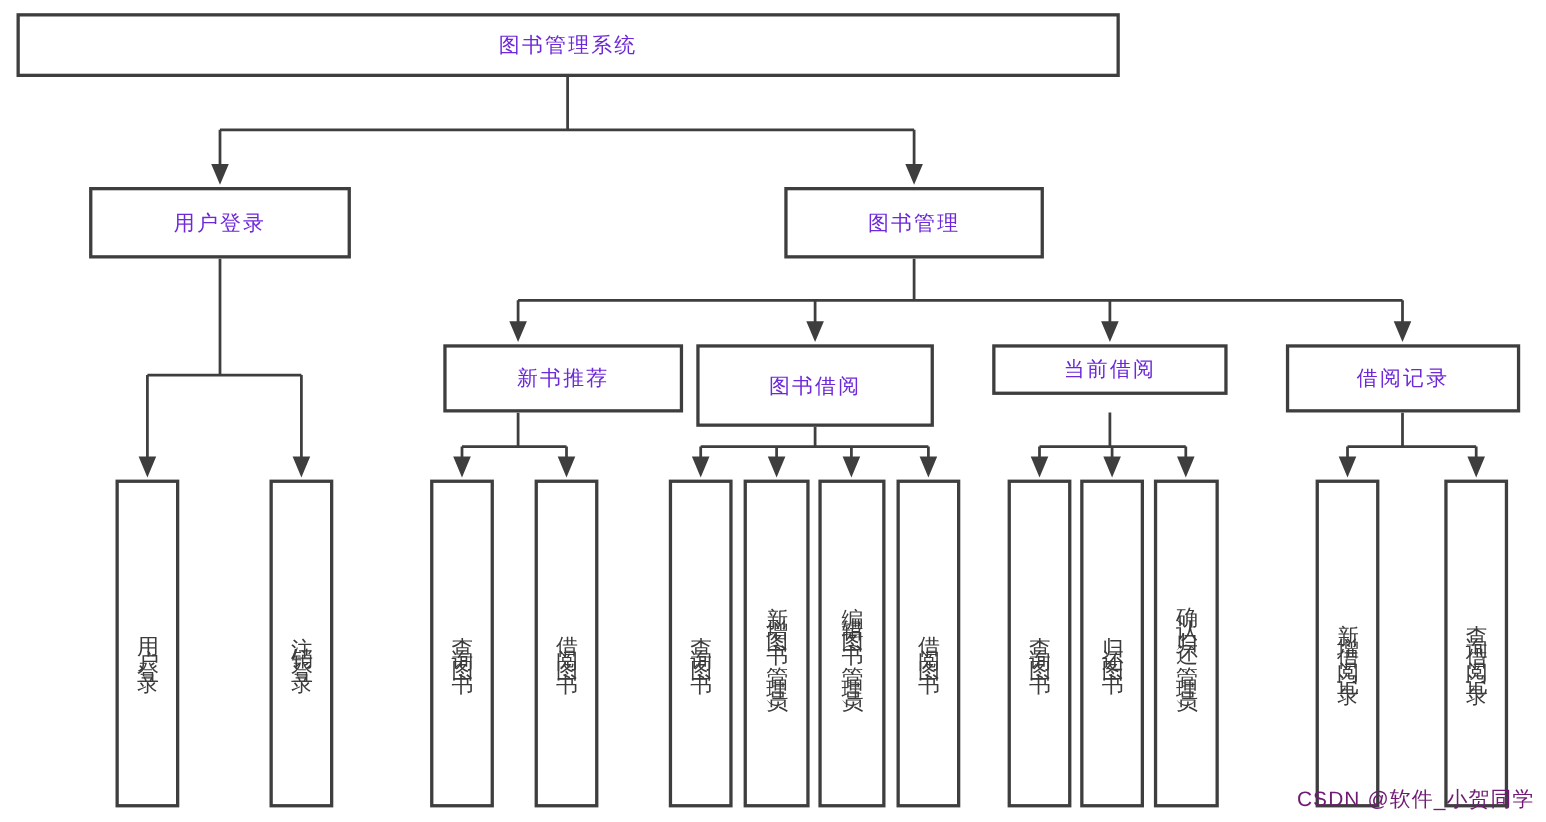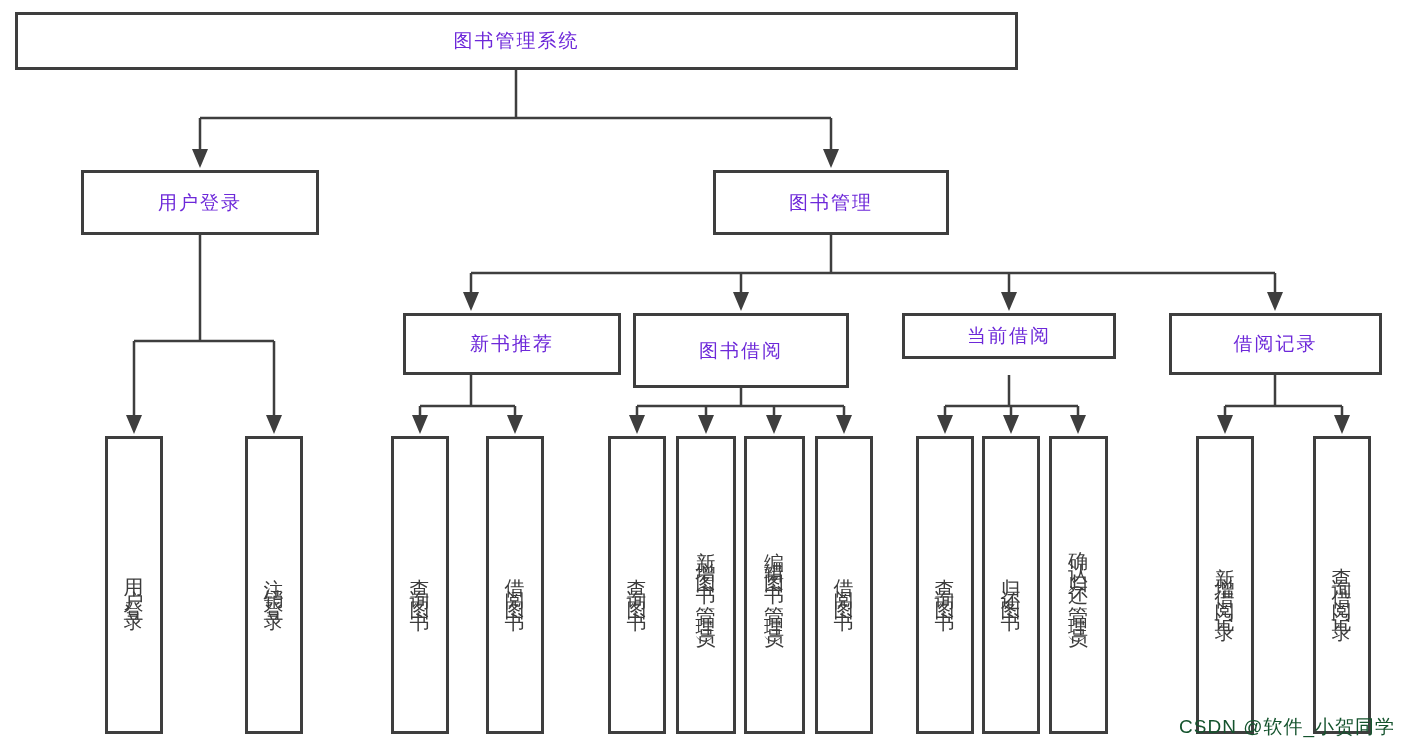--- a/index.html
+++ b/index.html
@@ -14,21 +14,21 @@
     border:3px solid #3e3e3e; display:flex; align-items:center; justify-content:center;
     font-size:19px; color:#6d28d9; letter-spacing:2px; white-space:nowrap;
   }
   .vnode {
     position:absolute; box-sizing:border-box; background:#ffffff;
     border:3px solid #3e3e3e; display:flex; align-items:center; justify-content:center;
     writing-mode:vertical-rl; text-orientation:mixed;
     font-size:20px; color:#3b3b3b; letter-spacing:11px; line-height:1;
   }
   .watermark {
-    position:absolute; right:10px; top:714px; font-size:19px; color:#14532d;
+    position:absolute; right:10px; top:714px; font-size:19px; color:#701a75;
     letter-spacing:1px; white-space:nowrap;
   }
 </style>
 </head>
 <body>
 
 <div id="canvas">
 
   <svg id="wires" viewBox="0 0 1405 747" xmlns="http://www.w3.org/2000/svg">
     <path fill="none" stroke="#3e3e3e" stroke-width="2.5" d="

